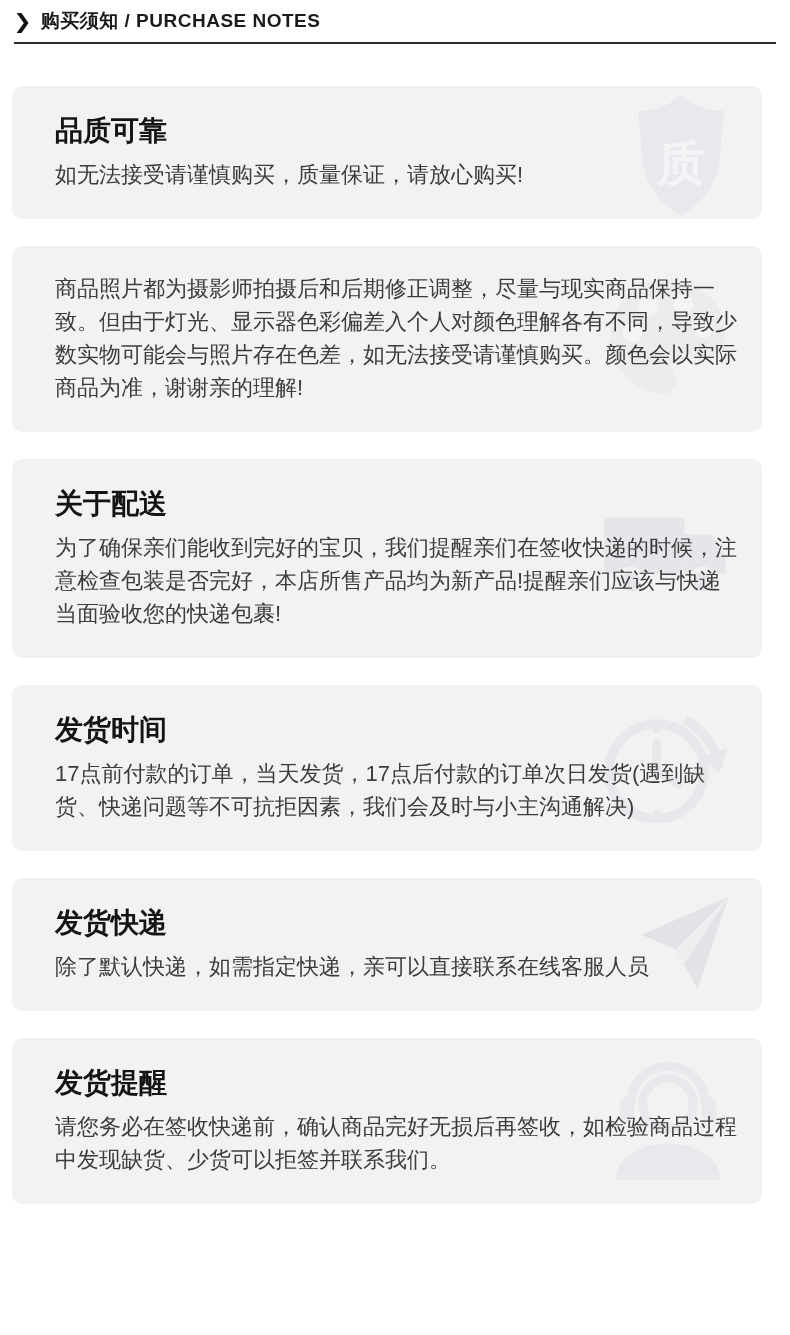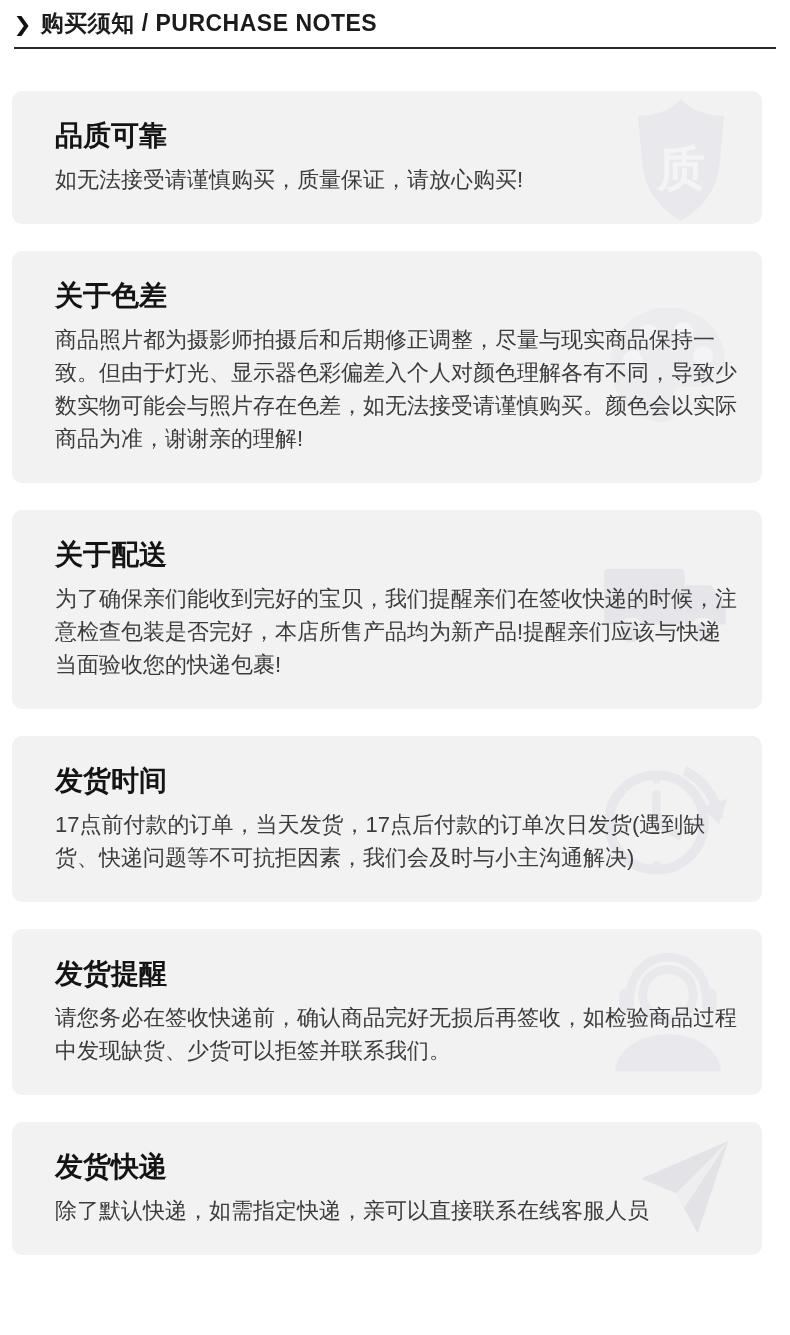--- a/index.html
+++ b/index.html
@@ -18,21 +18,21 @@
     gap: 10px;
   }
   .chevron {
     font-size: 20px;
     font-weight: 700;
     color: #111;
     line-height: 1;
     transform: scaleX(1.1);
   }
   .page-title {
-    font-size: 23px;
+    font-size: 19px;
     font-weight: 700;
     color: #1b1b1b;
     letter-spacing: 0.5px;
   }
   .header-rule {
     border: none;
     border-top: 2px solid #2b2b2b;
     margin: 8px 14px 0 14px;
   }
   .cards {
@@ -99,21 +99,20 @@
   <section class="card">
     <span class="watermark">
       <svg width="132" height="132" viewBox="0 0 120 120">
         <path d="M60 8 C90 8 112 30 112 58 C112 74 100 80 88 80 L74 80 C66 80 62 86 66 94 C70 102 66 112 54 112 C28 110 8 88 8 58 C8 30 30 8 60 8 Z" fill="#ececef"></path>
         <circle cx="42" cy="32" r="9" fill="#f4f4f6"></circle>
         <circle cx="74" cy="30" r="9" fill="#f4f4f6"></circle>
         <circle cx="92" cy="52" r="9" fill="#f4f4f6"></circle>
         <circle cx="28" cy="56" r="9" fill="#f4f4f6"></circle>
       </svg>
     </span>
-    <h2 class="card-title">关于色差</h2>
     <p class="card-body">商品照片都为摄影师拍摄后和后期修正调整，尽量与现实商品保持一致。但由于灯光、显示器色彩偏差入个人对颜色理解各有不同，导致少数实物可能会与照片存在色差，如无法接受请谨慎购买。颜色会以实际商品为准，谢谢亲的理解!</p>
   </section>
 
   <section class="card">
     <span class="watermark">
       <svg width="134" height="104" viewBox="0 0 130 100">
         <rect x="4" y="12" width="78" height="54" rx="4" fill="#e6e6ea"></rect>
         <path d="M82 28 L108 28 L122 48 L122 66 L82 66 Z" fill="#e6e6ea"></path>
         <circle cx="30" cy="74" r="12" fill="#e6e6ea" stroke="#f2f2f3" stroke-width="5"></circle>
         <circle cx="100" cy="74" r="12" fill="#e6e6ea" stroke="#f2f2f3" stroke-width="5"></circle>
@@ -135,36 +134,36 @@
         <path d="M84 22 A 58 58 0 0 1 116 66" stroke="#e8e8ec" stroke-width="9" fill="none"></path>
         <path d="M124 48 L116 72 L100 56 Z" fill="#e8e8ec"></path>
       </svg>
     </span>
     <h2 class="card-title">发货时间</h2>
     <p class="card-body">17点前付款的订单，当天发货，17点后付款的订单次日发货(遇到缺货、快递问题等不可抗拒因素，我们会及时与小主沟通解决)</p>
   </section>
 
   <section class="card">
     <span class="watermark">
+      <svg width="100" height="110" viewBox="0 0 110 110">
+        <path d="M8 46 L104 4 L70 106 L46 62 Z" fill="#e3e3e7"></path>
+        <path d="M46 62 L104 4 L54 80 Z" fill="#eeeef1"></path>
+      </svg>
+    </span>
+    <h2 class="card-title">发货快递</h2>
+    <p class="card-body">除了默认快递，如需指定快递，亲可以直接联系在线客服人员</p>
+  </section>
+
+  <section class="card">
+    <span class="watermark">
       <svg width="132" height="132" viewBox="0 0 120 120">
         <circle cx="60" cy="46" r="23" fill="none" stroke="#e9e9ed" stroke-width="8"></circle>
         <path d="M26 46 a34 34 0 0 1 68 0" fill="none" stroke="#e9e9ed" stroke-width="8"></path>
         <rect x="16" y="40" width="13" height="22" rx="6.5" fill="#e9e9ed"></rect>
         <rect x="91" y="40" width="13" height="22" rx="6.5" fill="#e9e9ed"></rect>
         <path d="M12 116 a48 34 0 0 1 96 0 Z" fill="#e9e9ed"></path>
       </svg>
     </span>
     <h2 class="card-title">发货提醒</h2>
     <p class="card-body">请您务必在签收快递前，确认商品完好无损后再签收，如检验商品过程中发现缺货、少货可以拒签并联系我们。</p>
   </section>
 
-  <section class="card">
-    <span class="watermark">
-      <svg width="100" height="110" viewBox="0 0 110 110">
-        <path d="M8 46 L104 4 L70 106 L46 62 Z" fill="#e3e3e7"></path>
-        <path d="M46 62 L104 4 L54 80 Z" fill="#eeeef1"></path>
-      </svg>
-    </span>
-    <h2 class="card-title">发货快递</h2>
-    <p class="card-body">除了默认快递，如需指定快递，亲可以直接联系在线客服人员</p>
-  </section>
-
 </main>
 
 </body></html>

